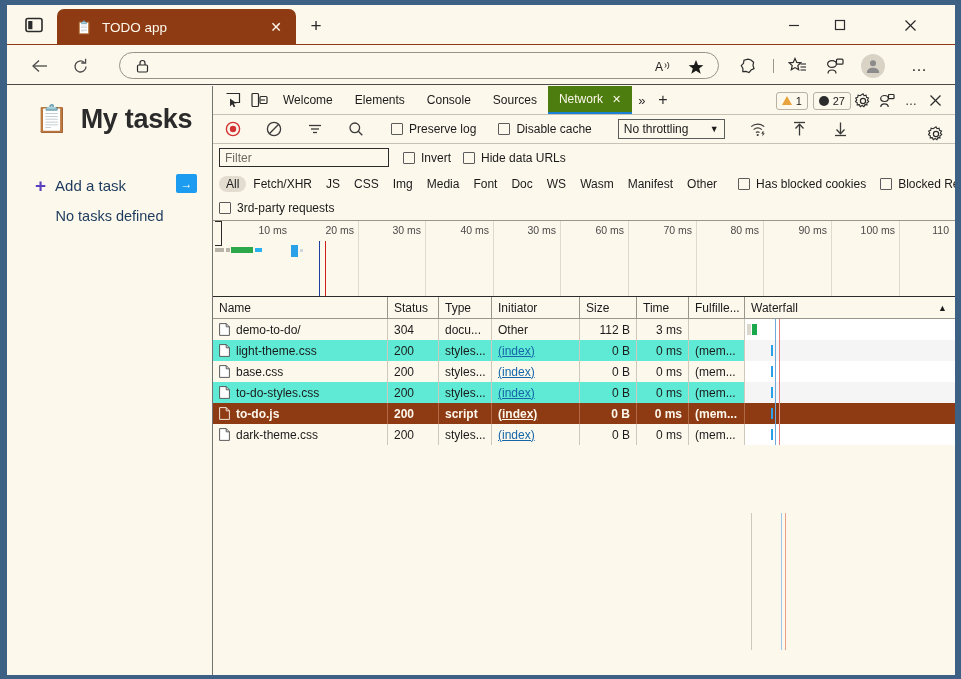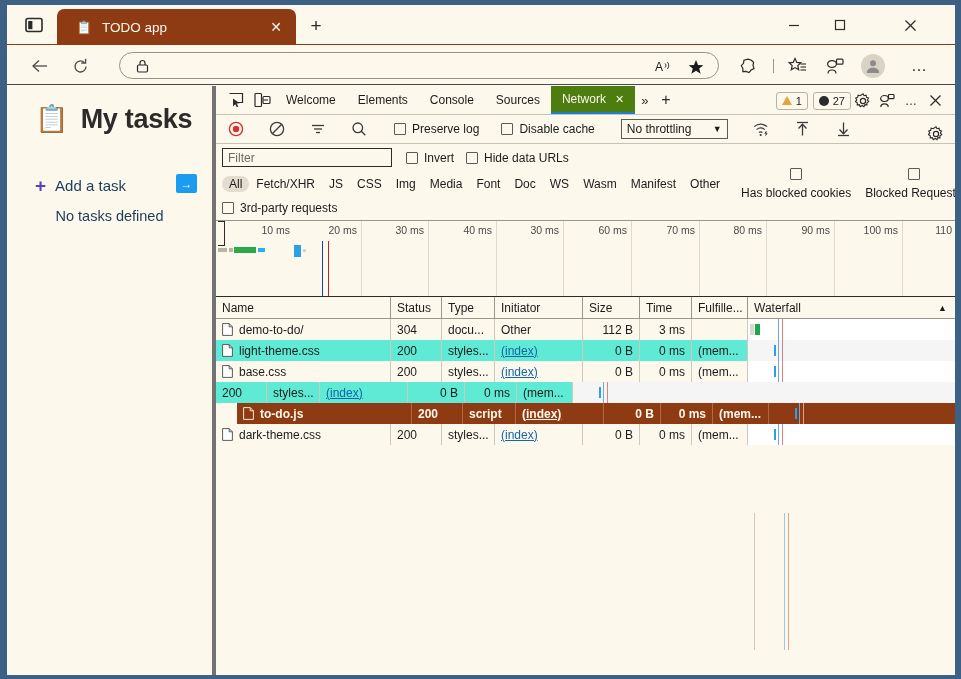--- a/index.html
+++ b/index.html
@@ -129,21 +129,21 @@
   .no-tasks {
     position: absolute; left: 0; top: 122px; width: 205px;
     text-align: center; font-size: 14.5px; color: #1b3a5c;
   }
 
   
   .devtools {
     position: absolute; left: 205px; top: 81px;
     width: 743px; height: 589px;
     background: #fdf8ec;
-    border-left: 4px solid #737373;
+    border-left: 1px solid #737373;
     font-size: 12px; color: #1b1b1b;
     overflow: hidden;
   }
   
   .dt-tabbar {
     position: relative; height: 29px; width: 100%;
     border-bottom: 1px solid #c8c2b5;
     display: flex; align-items: stretch;
   }
   .dt-icon-btn {
@@ -213,21 +213,21 @@
   }
   
   .type-row {
     position: relative; height: 25px; width: 100%;
     display: flex; align-items: center; gap: 0;
   }
   .type-chip {
     padding: 1px 7px; font-size: 12px; border-radius: 8px; white-space: nowrap;
   }
   .type-chip.active { background: #e3ddd0; }
-  .type-row .chk-wrap { margin-left: 14px; flex-direction: column; }
+  .type-row .chk-wrap { margin-left: 14px; }
   .third-row { height: 24px; display: flex; align-items: center; }
   .third-row .chk-wrap { margin-left: 6px; }
 
   
   .overview {
     position: relative; width: 100%; height: 77px;
     border-top: 1px solid #9b968b;
     border-bottom: 1px solid #2b2b2b;
     background: #fdf8ec;
     overflow: hidden;
@@ -269,21 +269,21 @@
     display: flex; height: 21px; align-items: stretch;
     font-size: 12px; color: #1b1b1b;
   }
   .rt-row > div {
     border-right: 1px solid #cfc9bc; display: flex; align-items: center;
     padding: 0 6px; overflow: hidden; white-space: nowrap;
   }
   .rt-row > div:last-child { border-right: none; }
   .rt-row .c-size, .rt-row .c-time { justify-content: flex-end; }
   .rt-row.alt { background: #5eead4; }
-  .rt-row.sel { background: #8e3b14; color: #fdf8ec; font-weight: bold; margin-left: 21px; }
+  .rt-row.sel { background: #8e3b14; color: #fdf8ec; font-weight: bold; }
   .rt-row.sel > div { border-right-color: #b06a44; }
   .rt-row.sel a { color: #fdf8ec; }
   .file-ico { margin-right: 6px; flex: none; }
   .rt-row a { color: #1565a8; text-decoration: underline; }
   .rt-wf { position: relative; background: #fff; }
   .rt-row.alt .rt-wf { background: #f5f5f5; }
   .rt-row.sel .rt-wf { background: #8e3b14; }
   .wf-bar { position: absolute; top: 5px; height: 11px; }
   .wf-dcl { position: absolute; top: 0; bottom: 0; width: 1px; background: #6fa8dc; }
   .wf-load { position: absolute; top: 0; bottom: 0; width: 1px; background: #e08080; }
@@ -709,20 +709,29 @@
           <div class="c-time">0 ms</div>
           <div class="c-fulfil">(mem...</div>
           <div class="c-wf rt-wf">
             <div class="wf-bar" style="left:26px;width:2px;background:#29a0e8"></div>
             <div class="wf-dcl" style="left:30px"></div>
             <div class="wf-load" style="left:34px"></div>
           </div>
         </div>
 
         <div class="rt-row alt">
+          <div class="c-name">
+            <span class="file-ico">
+                <svg width="11" height="13" viewBox="0 0 11 13">
+                  <path d="M0.6 0.6h6.6l3.2 3.2v8.6H0.6z" fill="#fff" stroke="#4a4a4a" stroke-width="0.9"></path>
+                  <path d="M7.2 0.6v3.2h3.2" fill="none" stroke="#4a4a4a" stroke-width="0.9"></path>
+                </svg>
+              </span>
+            <span>to-do-styles.css</span>
+          </div>
           <div class="c-status">200</div>
           <div class="c-type">styles...</div>
           <div class="c-init">
               <a href="#">(index)</a>
             </div>
           <div class="c-size">0 B</div>
           <div class="c-time">0 ms</div>
           <div class="c-fulfil">(mem...</div>
           <div class="c-wf rt-wf">
             <div class="wf-bar" style="left:26px;width:2px;background:#29a0e8"></div>

